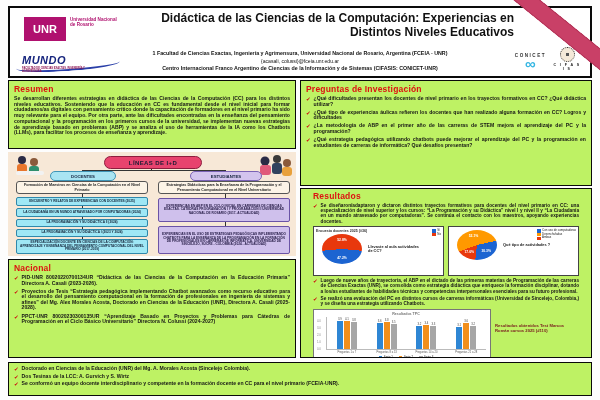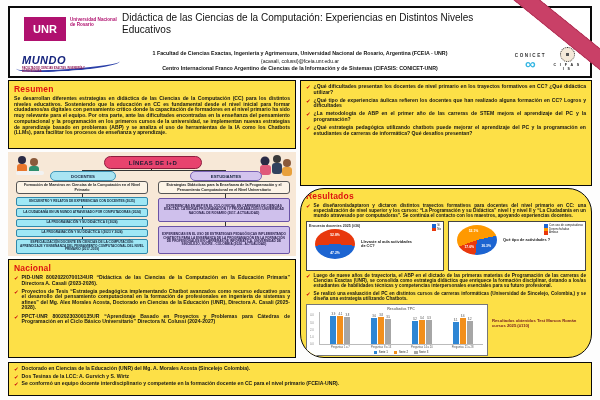--- a/index.html
+++ b/index.html
@@ -1,35 +1,35 @@
 <!DOCTYPE html>
 <html><head>
 <meta charset="utf-8">
 <style>
   html,body{margin:0;padding:0;width:600px;height:400px;overflow:hidden;background:#fdfdfd;
     font-family:"Liberation Sans", sans-serif;}
   .page{position:relative;width:600px;height:400px;background:#fdfdfd;}
   .ribbon{position:absolute;width:190px;height:17px;background:#c94067;transform:rotate(39deg);
     top:20px;left:467px;z-index:9;box-shadow:0 0 0 1px #b23458 inset;}
-  .box{position:absolute;background:#fde047;border:1.6px solid #0a0a0a;box-sizing:border-box;
+  .box{position:absolute;background:#bef264;border:1.6px solid #0a0a0a;box-sizing:border-box;
     padding:3px 5px;overflow:hidden;}
   h2{margin:0 0 2px 0;font-size:8.5px;color:#dd1111;font-weight:bold;letter-spacing:.2px;}
   .item{display:flex;gap:3px;margin:0 0 2.5px 0;}
   .check{color:#cc1111;font-size:5.5px;line-height:1.1;flex:0 0 auto;}
   .itxt{font-size:5.1px;line-height:1.1;font-weight:bold;color:#151515;text-align:justify;}
   .body-text{font-size:5.1px;line-height:1.12;font-weight:bold;color:#151515;text-align:justify;}
   
   .header{position:absolute;left:8px;top:6px;width:584px;height:72px;border:2px solid #0a0a0a;
     background:#fff;box-sizing:border-box;}
   .unr-box{position:absolute;left:14px;top:9px;width:42px;height:24px;background:#b0116f;
     color:#fff;font-weight:bold;font-size:11px;display:flex;align-items:center;justify-content:center;}
   .unr-name{position:absolute;left:60px;top:9px;width:52px;font-size:4.6px;line-height:1.15;
     font-weight:bold;color:#b0116f;}
-  .title{position:absolute;left:112px;right:76px;top:4px;text-align:left;font-size:10px;
-    font-weight:normal;color:#111;line-height:1.15;}
+  .title{position:absolute;left:112px;right:76px;top:4px;text-align:right;font-size:12px;
+    font-weight:bold;color:#111;line-height:1.15;}
   .authors{position:absolute;left:100px;right:70px;top:29px;text-align:center;font-size:7.3px;
     font-weight:bold;color:#111;}
   .affil{position:absolute;left:60px;right:60px;text-align:center;font-weight:bold;color:#111;}
   .a1{top:42px;font-size:5.3px;}
   .a2{top:50px;font-size:5.1px;font-weight:normal;}
   .a3{top:57px;font-size:5.3px;}
   .fceia{position:absolute;left:12px;bottom:4px;width:110px;height:22px;}
   .fceia-word{font-style:italic;font-weight:bold;font-size:11px;color:#15247d;letter-spacing:.5px;}
   .fceia-swoosh{position:absolute;left:-6px;top:9px;width:104px;height:10px;
     border-bottom:2px solid #2a3fa8;border-radius:50%;transform:rotate(-4deg);}
@@ -39,21 +39,21 @@
   .conicet-inf{font-size:15px;color:#35b6e2;line-height:.8;font-weight:bold;}
   .cifasis{position:absolute;right:8px;bottom:5px;text-align:center;width:30px;}
   .cifasis-seal{width:13px;height:13px;border:1.4px dotted #333;border-radius:50%;margin:0 auto 1px auto;
     background:radial-gradient(circle at 50% 50%, #555 0 1.5px, #f4e9d8 2px);}
   .cifasis-word{font-size:3.6px;letter-spacing:1.4px;color:#222;font-weight:bold;}
   
   .resumen{left:8px;top:80px;width:288px;height:69px;}
   .preguntas{left:300px;top:80px;width:292px;height:106px;}
   .diagram{left:8px;top:152px;width:288px;height:104px;background:#f7e8d7;border:none;padding:0;}
   .contexto{left:8px;top:259px;width:288px;height:99px;}
-  .resultados{left:300px;top:188px;width:292px;height:170px;padding:2px 5px;border-radius:24px;}
+  .resultados{left:300px;top:188px;width:292px;height:170px;padding:2px 12px;}
   .formacion{left:8px;top:362px;width:584px;height:34px;}
   
   .d-title{position:absolute;left:96px;top:4px;width:96px;height:11px;background:#e8436e;
     border:1px solid #8d1d3e;border-radius:7px;color:#1b1b34;font-weight:bold;font-size:6px;
     display:flex;align-items:center;justify-content:center;letter-spacing:.4px;}
   .d-conn{position:absolute;background:#333;}
   .d-pill{position:absolute;height:8px;border-radius:5px;font-size:4.3px;font-weight:bold;color:#15223d;
     display:flex;align-items:center;justify-content:center;top:19px;}
   .d-pill.doc{left:42px;width:64px;background:#a9e4f2;border:1px solid #3f94b6;}
   .d-pill.est{left:182px;width:70px;background:#d3c4ee;border:1px solid #7a62b5;}
@@ -120,20 +120,21 @@
       <div class="cifasis-word">C I F A S I S</div>
     </div>
   </div>
 
   <div class="box resumen">
     <h2>Resumen</h2>
     <div class="body-text">Se desarrollan diferentes estrategias en didáctica de las Ciencias de la Computación (CC) para los distintos niveles educativos. Sosteniendo que la educación en CC es fundamental desde el nivel inicial para formar ciudadanos/as digitales con pensamiento crítico donde la capacitación de formadores en el nivel primario ha sido muy relevante para el equipo. Por otra parte, ante las dificultades encontradas en la enseñanza del pensamiento computacional y la programación en los primeros cursos de la universidad, se implementan nuevas estrategias de aprendizaje basado en problemas (ABP) y se analiza el uso de herramientas de la IA como los Chatbots (LLMs), para facilitar los procesos de enseñanza y aprendizaje.</div>
   </div>
 
   <div class="box preguntas">
+    <h2>Preguntas de Investigación</h2>
     <div class="item">
       <span class="check">✔</span>
       <span class="itxt">¿Qué dificultades presentan los docentes de nivel primario en los trayectos formativos en CC? ¿Qué didáctica utilizar?</span>
       </div>
     <div class="item">
       <span class="check">✔</span>
       <span class="itxt">¿Qué tipo de experiencias áulicas refieren los docentes que han realizado alguna formación en CC? Logros y dificultades</span>
       </div>
     <div class="item">
       <span class="check">✔</span>

